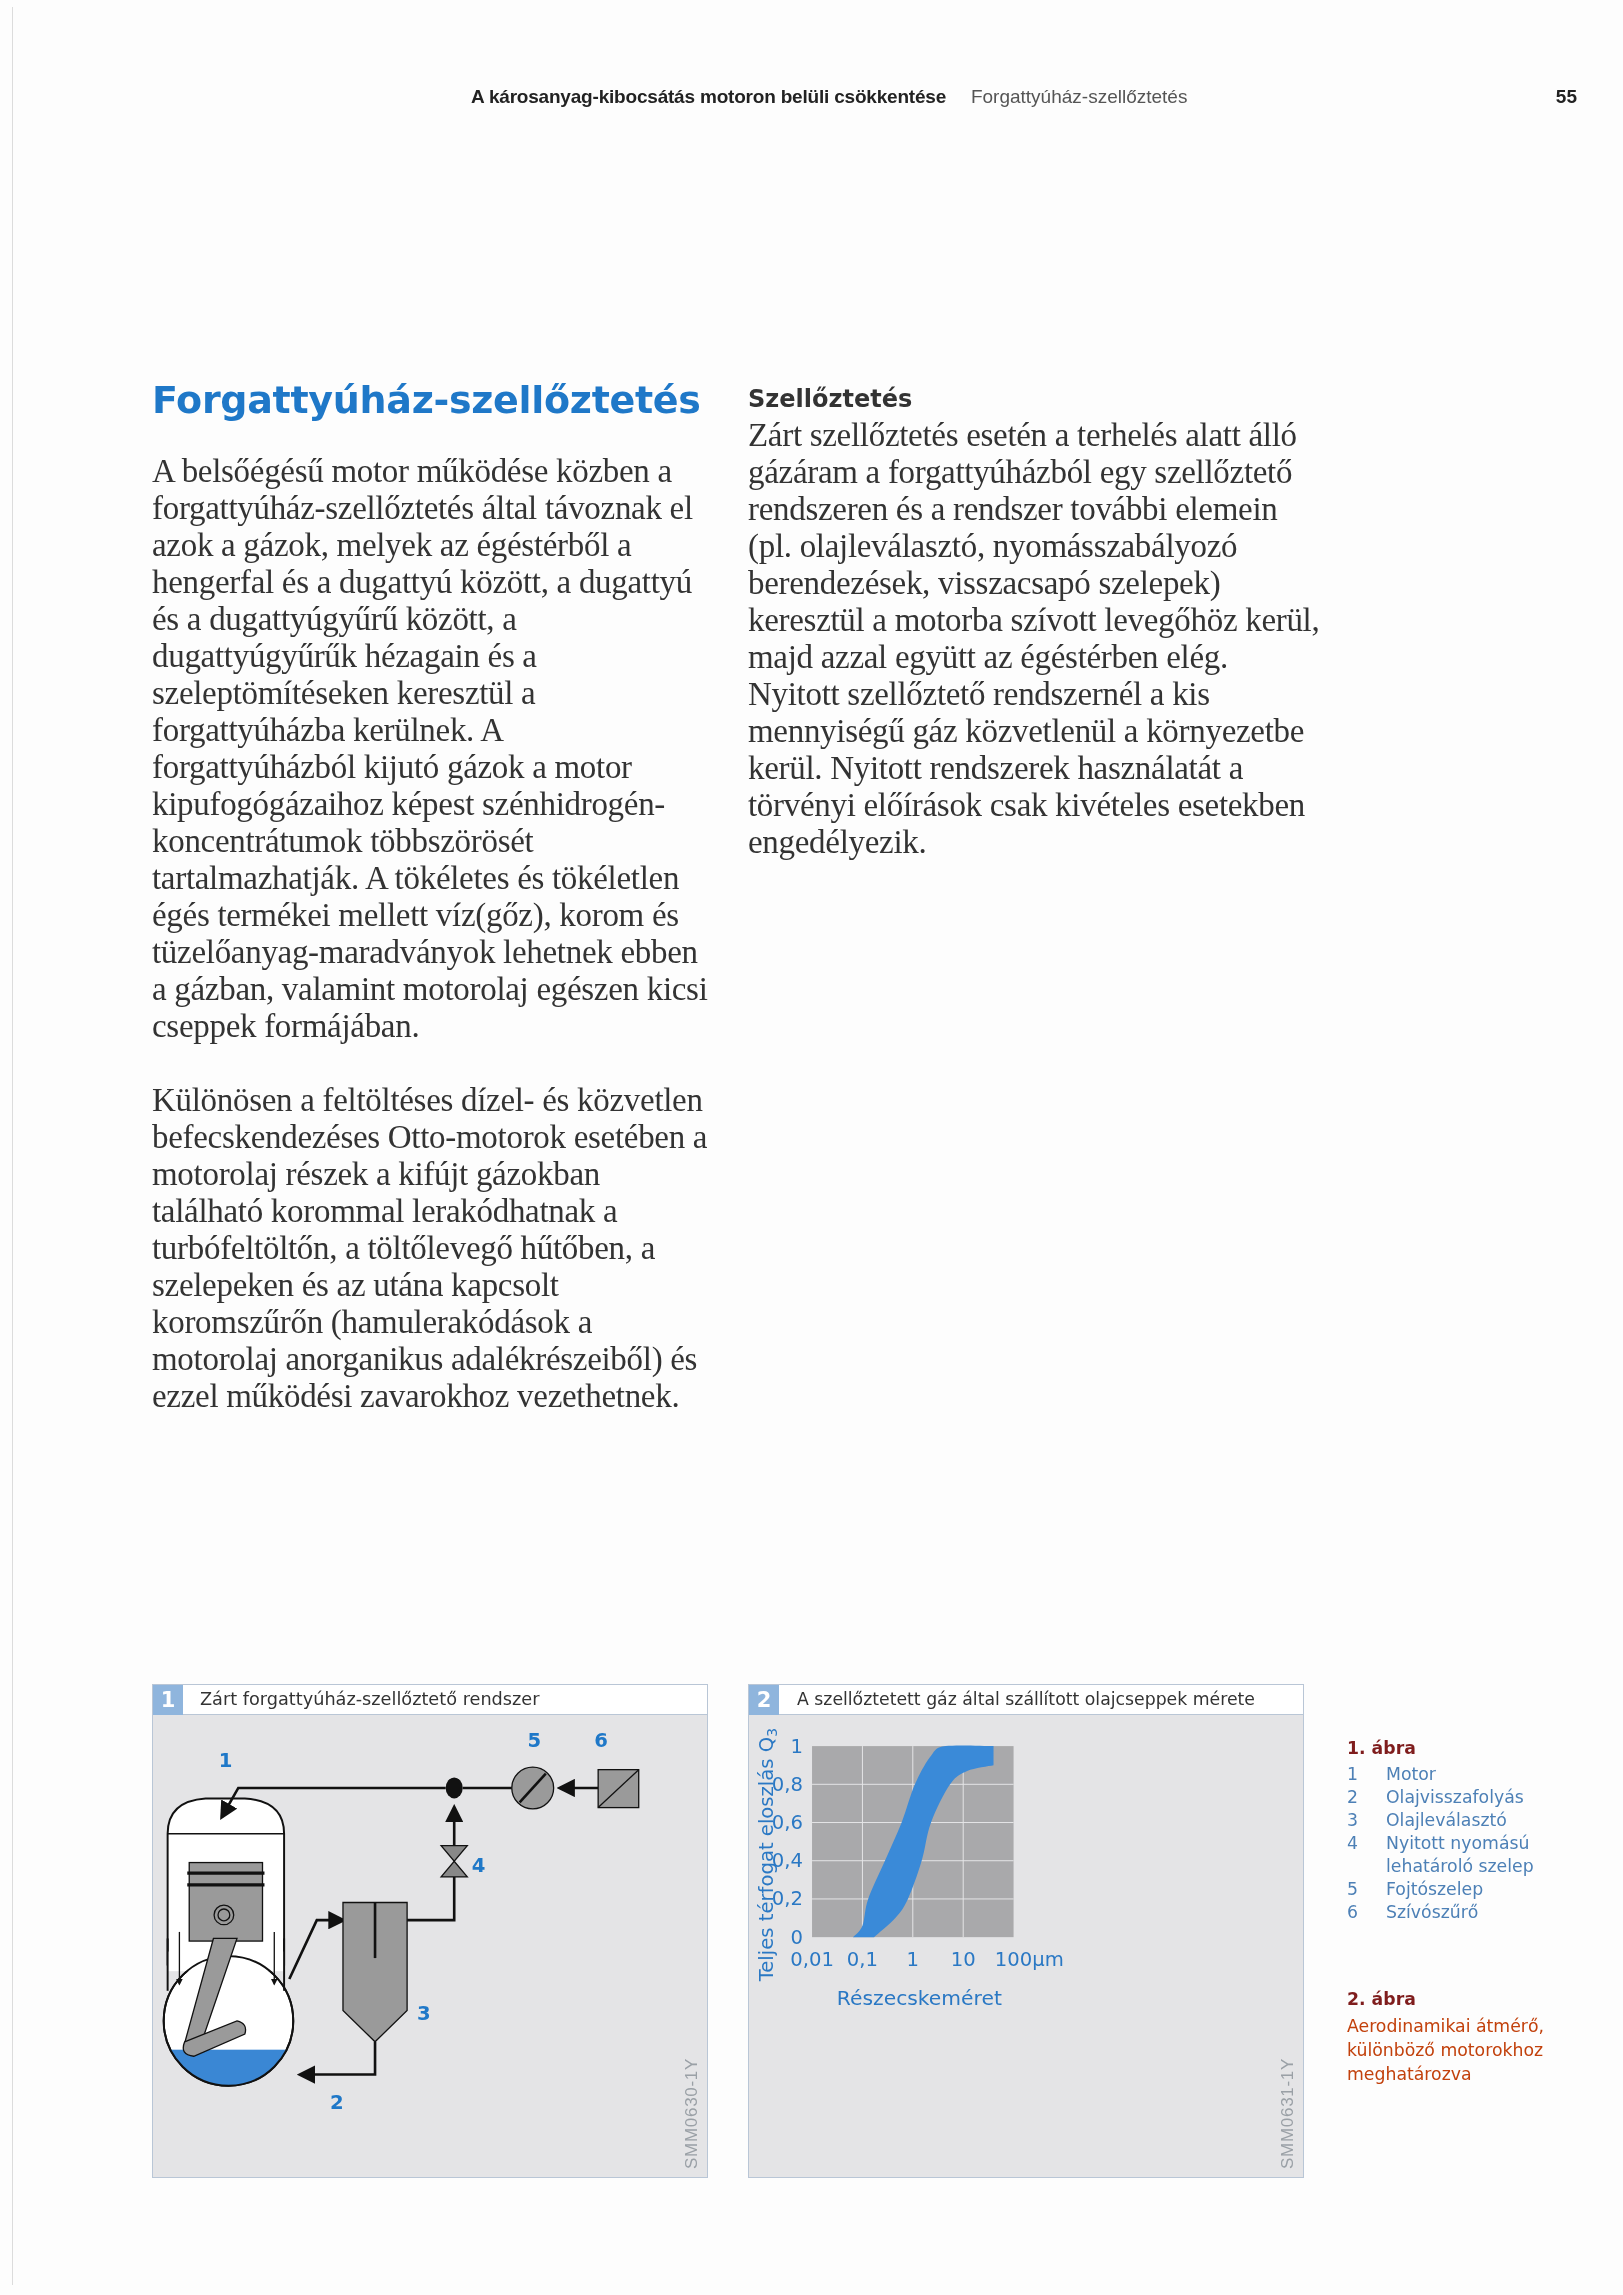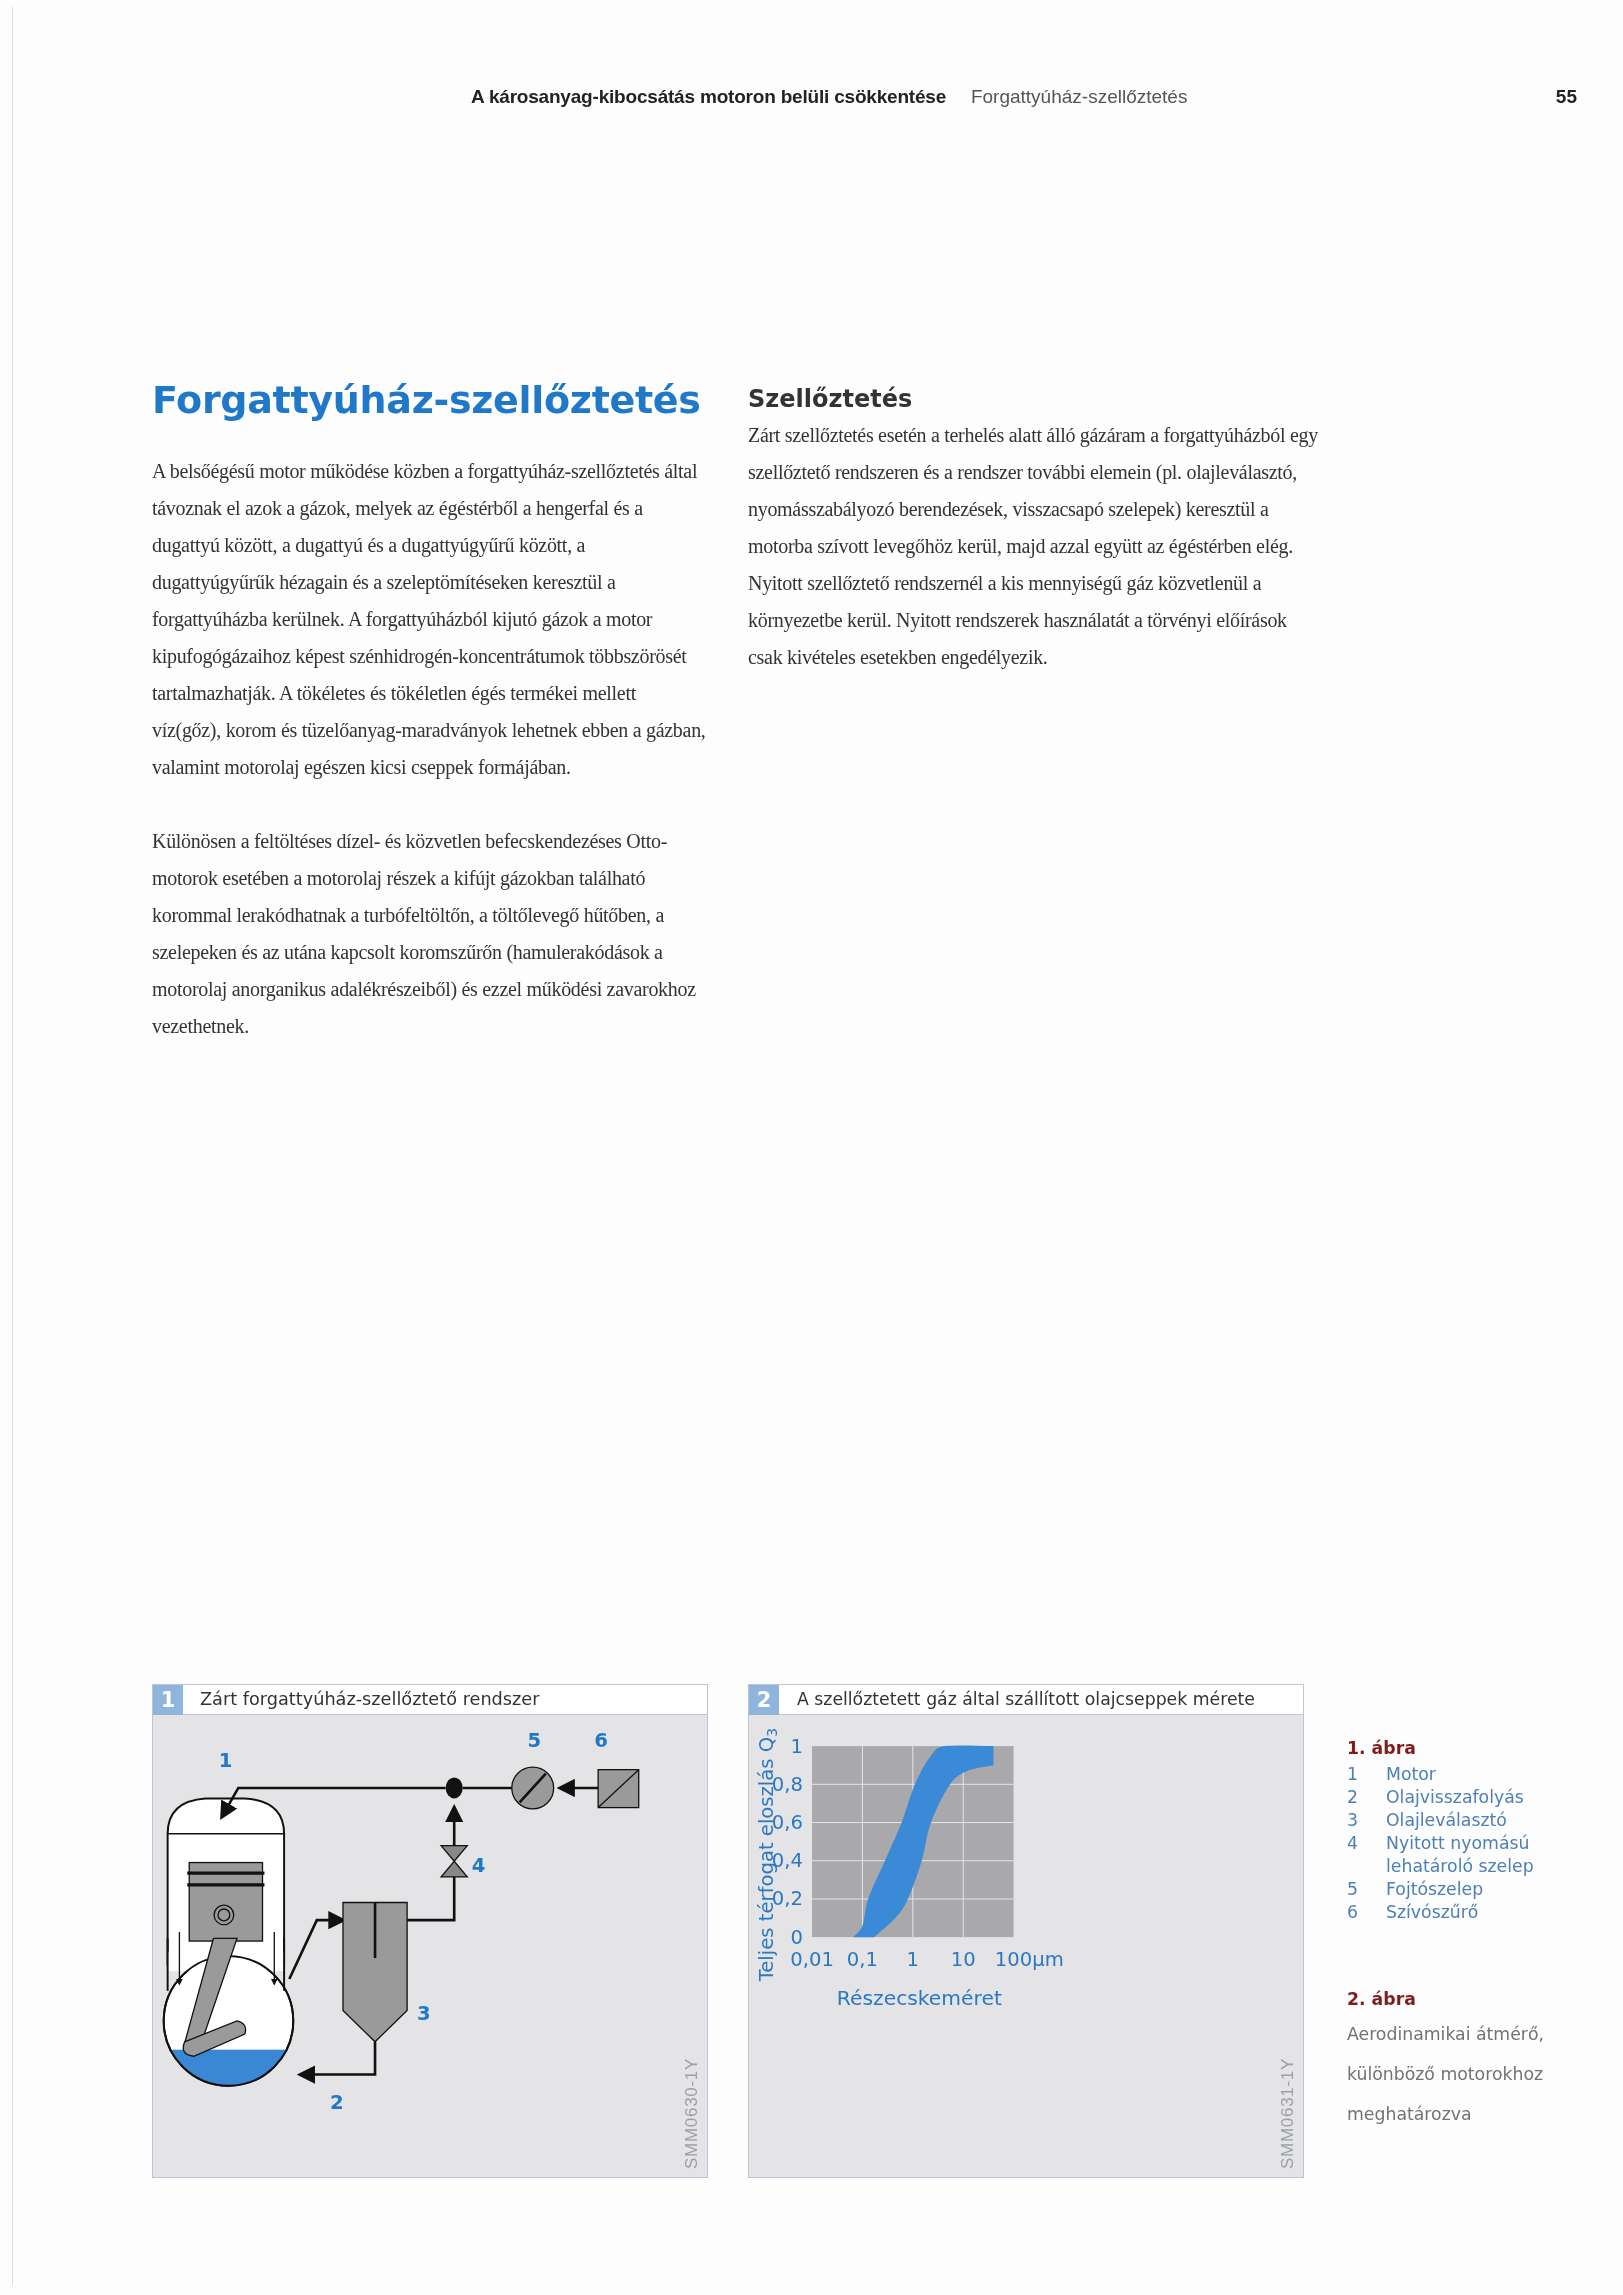--- a/index.html
+++ b/index.html
@@ -22,21 +22,21 @@
 
   .h1 {
     font-family: "DejaVu Sans", sans-serif; font-weight: bold; color: #1f78c8;
     font-size: 38px; letter-spacing: -0.3px; margin: 0 0 31px 0; line-height: 1.1;
   }
   .h2 {
     font-family: "DejaVu Sans", sans-serif; font-weight: bold; color: #333;
     font-size: 24px; margin: 0 0 3.9px 0; line-height: 1.15;
   }
   .body-text {
-    font-size: 20px; line-height: 37px; color: #333; margin: 0;
+    font-size: 33px; line-height: 37px; color: #333; margin: 0;
     letter-spacing: -0.3px;
   }
   .para-gap { margin-top: 37px; }
 
   
   .figure {
     position: absolute; background: #e4e4e6; border: 1.3px solid #b9c6d6;
   }
   .fig1 { left: 152px; top: 1684px; width: 554px; height: 492px; }
   .fig2 { left: 748px; top: 1684px; width: 554px; height: 492px; }
@@ -66,21 +66,21 @@
   
   .captions {
     position: absolute; left: 1347px; top: 1738px; width: 262px;
     font-family: "DejaVu Sans", sans-serif; color: #2a6fb0; font-size: 17.3px;
   }
   .cap-title { font-weight: bold; color: #7f1d1d; margin-bottom: 5.2px; }
   .cap-item { display: flex; line-height: 23px; }
   .cap-item .n { width: 39px; flex: none; color: #4d80b6; }
   .cap-item .t { color: #4d80b6; }
   .cap2 { margin-top: 65px; }
-  .cap-desc { line-height: 40px; color: #737373; }
+  .cap-desc { line-height: 24px; color: #c2410c; }
 </style>
 </head>
 <body>
 
 <div class="edge-line"></div>
 
 <div class="running-head">
   <span class="chapter">A károsanyag-kibocsátás motoron belüli csökkentése</span>
   <span class="section">Forgattyúház-szellőztetés</span>
   <span class="page-num">55</span>

